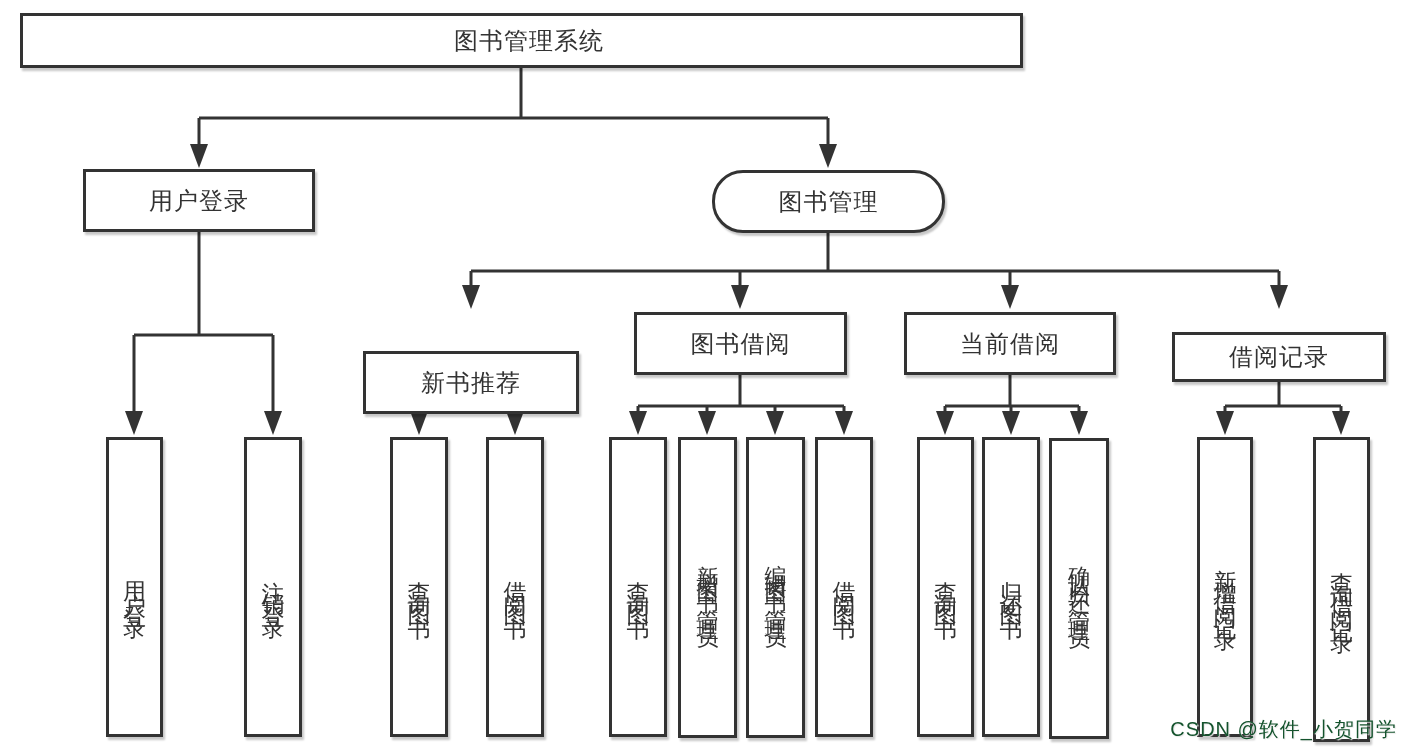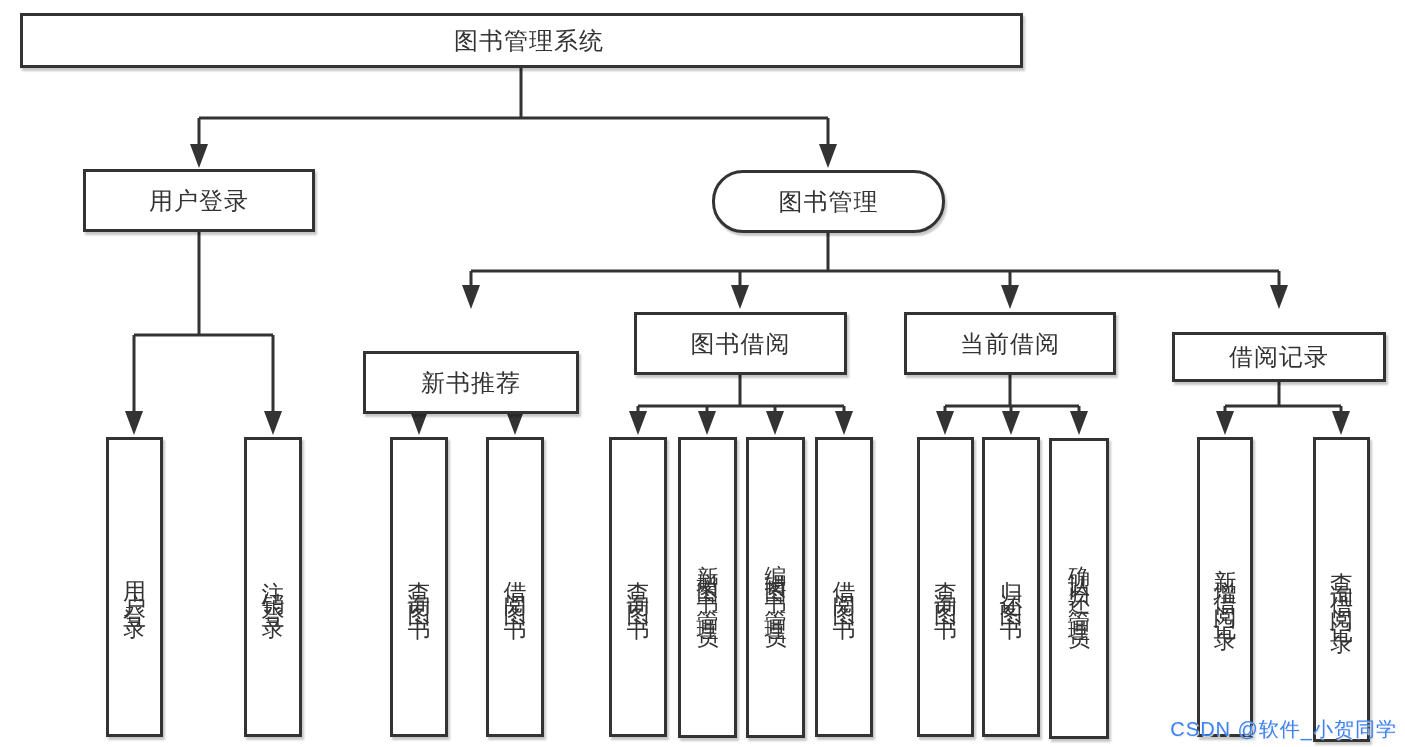--- a/index.html
+++ b/index.html
@@ -20,21 +20,21 @@
     border:3px solid #333;box-shadow:2px 3px 2px rgba(0,0,0,.22);
     display:flex;align-items:center;justify-content:center;
   }
   .leaf span{
     writing-mode:vertical-rl;text-orientation:mixed;
     font-size:23px;letter-spacing:12px;color:#333;line-height:1;
   }
   .leaf.long span{font-size:22px;letter-spacing:9px;}
   .watermark{
     position:absolute;right:8px;bottom:4px;
-    font-size:20px;color:#3b82f6;letter-spacing:1px;white-space:nowrap;
+    font-size:20px;color:#14532d;letter-spacing:1px;white-space:nowrap;
     text-shadow:1px 1px 1px #e8e8e8;
   }
 </style>
 </head>
 <body>
 
 <div class="canvas">
 
   <svg class="connectors" width="1405" height="747" viewBox="0 0 1405 747" aria-hidden="true">
     <path fill="none" stroke="#333333" stroke-width="3" d="

